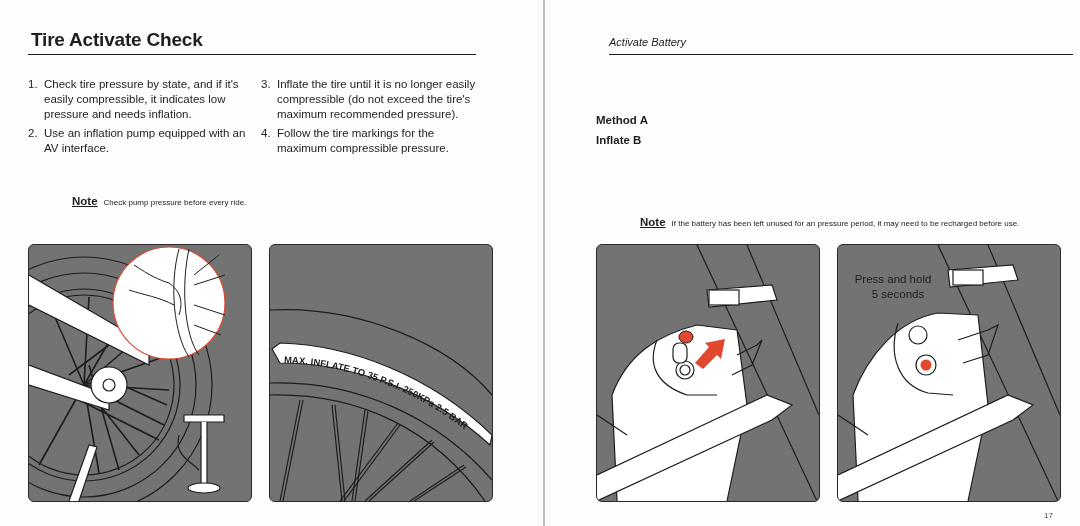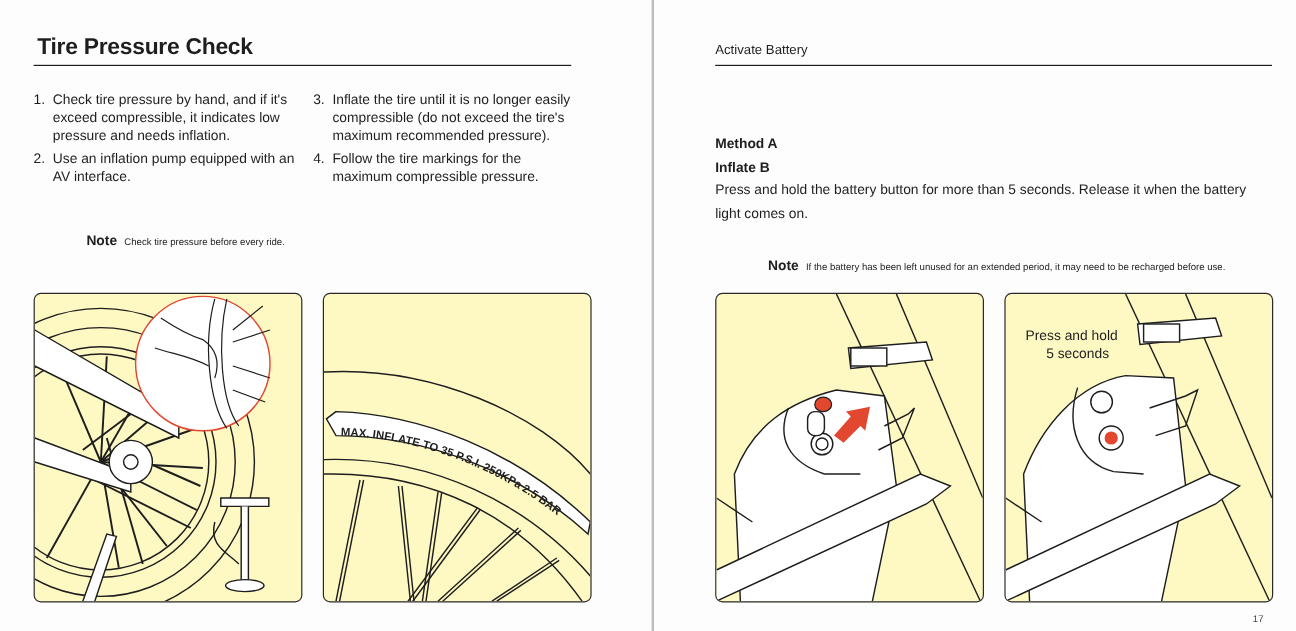--- a/index.html
+++ b/index.html
@@ -3,72 +3,72 @@
 <meta charset="utf-8">
 <style>
   html, body { margin:0; padding:0; }
   body { width:1080px; height:526px; background:#fdfdfd; font-family:"Liberation Sans", sans-serif; color:#1e1e1e; position:relative; overflow:hidden; }
   .page { position:absolute; top:0; height:526px; }
   .page.left { left:0; width:543px; }
   .page.right { left:545px; width:535px; }
   .divider { position:absolute; left:543px; top:0; width:2px; height:526px; background:#bdbdbd; }
   .header { position:absolute; top:26px; height:28px; border-bottom:1.3px solid #1e1e1e; }
   .left .header { left:28px; width:448px; }
-  .right .header { left:51px; width:464px; }
+  .right .header { left:64px; width:464px;font-style:italic; }
   .h-title { font-weight:bold; font-size:19px; position:absolute; bottom:3px; letter-spacing:-0.2px; }
   .left .h-title { left:3px; }
   .right .h-title { right:0; }
   .h-sub { position:absolute; left:0; bottom:6px; font-size:11px; }
   .steps { position:absolute; top:77px; font-size:11.5px; line-height:15px; }
   .steps.col1 { left:28px; width:225px; }
   .steps.col2 { left:261px; width:220px; }
   .step { display:flex; margin-bottom:4px; }
   .step .num { width:16px; flex:none; }
   .note { position:absolute; font-size:8px; display:flex; align-items:baseline; }
-  .note .nl { font-weight:bold; font-size:11.5px; margin-right:6px;padding-left:44px; }
+  .note .nl { font-weight:bold; font-size:11.5px; text-decoration:underline; margin-right:6px;padding-left:44px; }
   .left .note { left:28px; top:195px; }
   .right .note { left:51px; top:216px; }
   .methods { position:absolute; left:51px; top:76px; width:470px; font-size:11.5px; line-height:19.6px;margin-top:35px; }
   .methods .mh { font-weight:bold; }
-  .panel { position:absolute; top:244px; width:222px; height:256px; border:1.3px solid #2a2a2a; border-radius:6px; overflow:hidden; background:#fef9c3; }
+  .panel { position:absolute; top:244px; width:222px; height:256px; border:1.3px solid #2a2a2a; border-radius:6px; overflow:hidden; background:#737373; }
   .panel svg { display:block; }
   .pagenum { position:absolute; top:511px; font-size:8px; color:#444; }
 </style>
 </head>
 <body>
 
 <div class="page left">
   <div class="header">
-    <div class="h-title">Tire Pressure Check</div>
+    <div class="h-title">Tire Activate Check</div>
   </div>
 
   <div class="steps col1">
     <div class="step">
       <span class="num">1.</span>
-      <span>Check tire pressure by hand, and if it's exceed compressible, it indicates low pressure and needs inflation.</span>
+      <span>Check tire pressure by state, and if it's easily compressible, it indicates low pressure and needs inflation.</span>
     </div>
     <div class="step">
       <span class="num">2.</span>
       <span>Use an inflation pump equipped with an AV interface.</span>
     </div>
   </div>
   <div class="steps col2">
     <div class="step">
       <span class="num">3.</span>
       <span>Inflate the tire until it is no longer easily compressible (do not exceed the tire's maximum recommended pressure).</span>
     </div>
     <div class="step">
       <span class="num">4.</span>
       <span>Follow the tire markings for the maximum compressible pressure.</span>
     </div>
   </div>
 
   <div class="note">
     <span class="nl">Note</span>
-    <span>Check tire pressure before every ride.</span>
+    <span>Check pump pressure before every ride.</span>
   </div>
 
   <div class="panel" style="left:28px;">
     <svg width="222" height="256" viewBox="0 0 222 256">
       <g fill="none" stroke="#1e1e1e" stroke-width="1.2">
         <circle cx="55" cy="140" r="128"></circle>
         <circle cx="55" cy="140" r="112"></circle>
         <circle cx="55" cy="140" r="96"></circle>
         <circle cx="55" cy="140" r="90"></circle>
         <g stroke-width="1.6">
@@ -149,26 +149,25 @@
 <div class="divider"></div>
 
 <div class="page right">
   <div class="header">
     <div class="h-sub">Activate Battery</div>
   </div>
 
   <div class="methods">
     <div class="mh">Method A</div>
     <div class="mh">Inflate B</div>
-    <div style="width:465px;">Press and hold the battery button for more than 5 seconds. Release it when the battery light comes on.</div>
   </div>
 
   <div class="note">
     <span class="nl">Note</span>
-    <span>If the battery has been left unused for an extended period, it may need to be recharged before use.</span>
+    <span>If the battery has been left unused for an pressure period, it may need to be recharged before use.</span>
   </div>
 
   <div class="panel" style="left:51px;">
     <svg width="222" height="256" viewBox="0 0 222 256">
       <g fill="none" stroke="#1e1e1e" stroke-width="1.2">
         <line x1="100" y1="0" x2="220" y2="256"></line>
           <line x1="150" y1="0" x2="222" y2="170"></line>
         <path d="M110 45 L175 40 L180 55 L112 62 Z" fill="#fff"></path>
         <rect x="112" y="45" width="30" height="15" fill="#fff"></rect>
         <path d="M20 256 L15 150 C30 110 60 90 100 80 L140 85 L150 160 L130 256" fill="#fff"></path>

